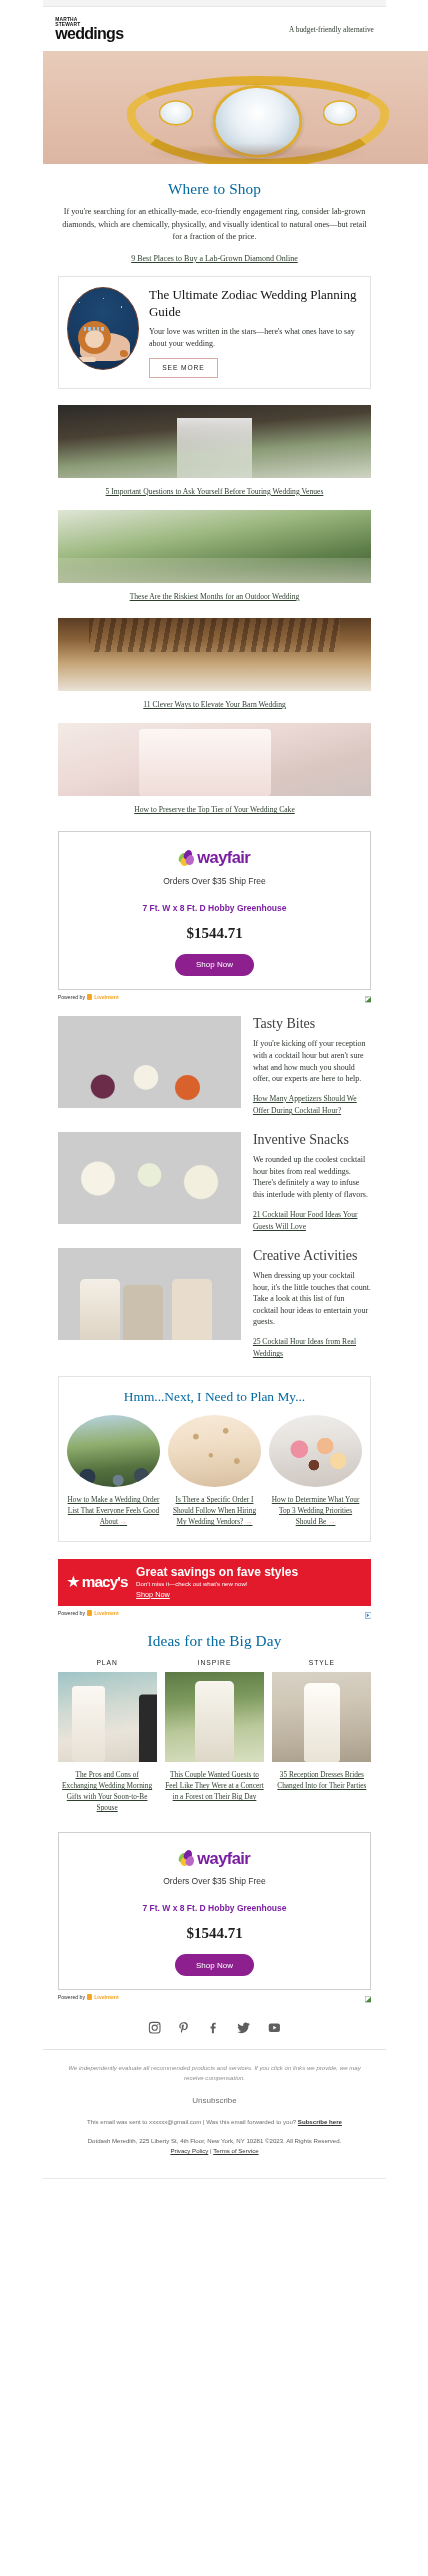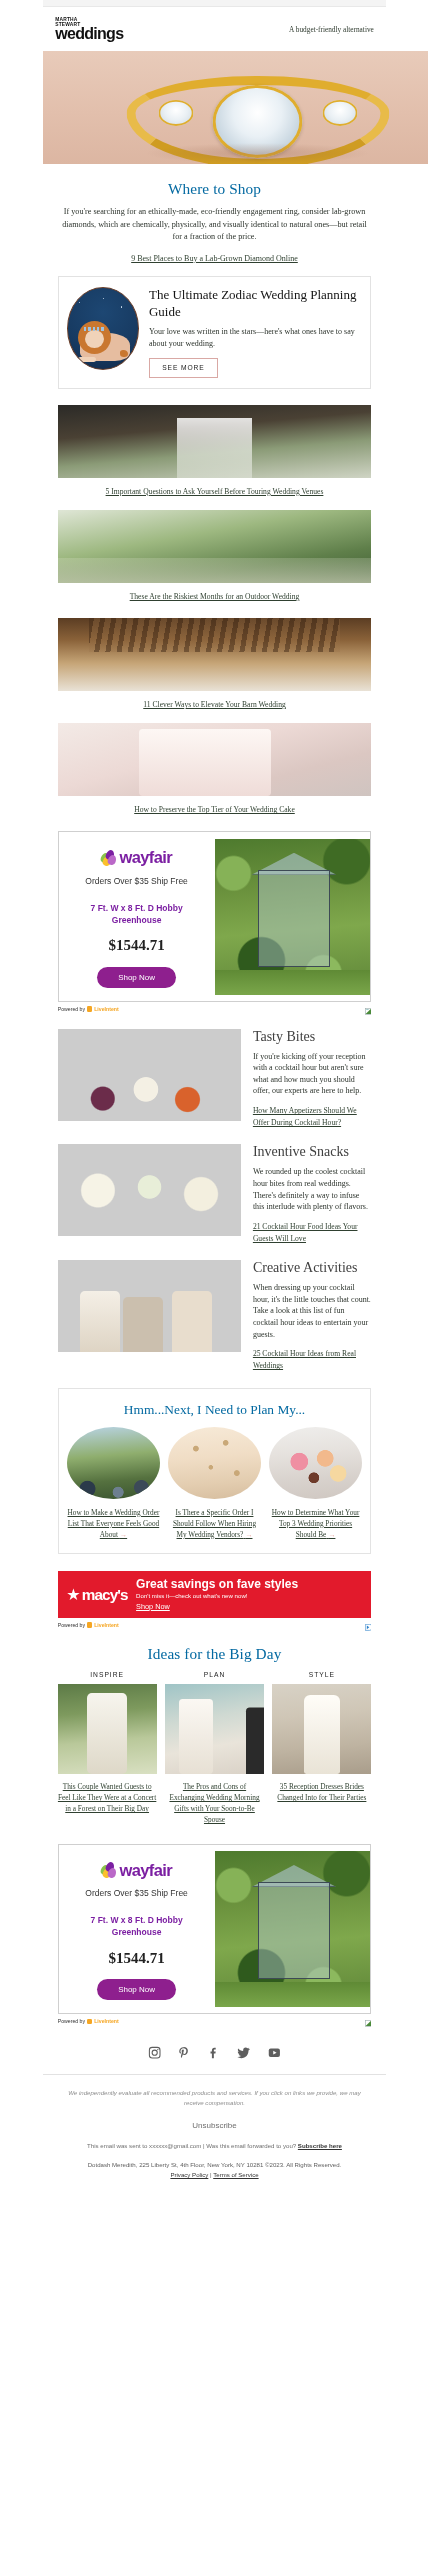--- a/index.html
+++ b/index.html
@@ -151,21 +151,21 @@
   
   .crow { display:flex; gap:12.2px; padding: 16px 14.7px 0 14.7px; align-items:flex-start; }
   .crow .cimg { flex:0 0 183px; width:183px; height:92px; position:relative; overflow:hidden; background:#ccc; }
   .crow .ctext { flex:1; min-width:0; }
   .crow h3 { font-family:"Liberation Serif",serif; font-weight:400; font-size:14px; color:#404040; margin-bottom:6.1px; }
   .crow p { font-size:8px; line-height:11.6px; color:#2c332c; margin-bottom:7.3px; }
   .crow a.inline-link { font-size:7.6px; line-height:11px; color:#2f4030; text-decoration:underline; }
 
   
   .ad-wrap { padding: 16px 14.7px 0 14.7px; }
-  .ad-box { border:0.6px solid #cfcfcf; display:flex; background:#fff; }
+  .ad-box { border:0.6px solid #cfcfcf; display:flex; background:#fff;flex-direction:column; }
   .ad-left { flex:0 0 50%; padding:16px 8.5px 13.4px 8.5px; text-align:center; display:flex; flex-direction:column; align-items:center; justify-content:center; }
   .wf-logo { display:flex; align-items:center; gap:3.7px; margin-bottom:8.5px; }
   .wf-mark { position:relative; width:14.7px; height:16px; }
   .wf-mark i { position:absolute; width:8px; height:10.4px; border-radius:50% 50% 50% 50%/ 60% 60% 40% 40%; transform:rotate(20deg); display:block; }
   .wf-mark .d1 { background:#7b1fa2; left:4.9px; top:0; }
   .wf-mark .d2 { background:#8bc34a; left:0; top:3.1px; }
   .wf-mark .d3 { background:#fbc02d; left:2.4px; top:6.1px; }
   .wf-mark .d4 { background:#ba68c8; left:6.7px; top:5.5px; }
   .wf-word { font-family:"Liberation Sans", sans-serif; font-weight:700; font-size:16.5px; color:#7b1fa2; letter-spacing:-0.6px; }
   .wf-ship { font-family:"Liberation Sans", sans-serif; font-size:8.5px; color:#333; margin-bottom:16px; }
@@ -419,28 +419,28 @@
           <path d="M0.5 0.5 h7 a3 3 0 0 1 0 10 h-7z" fill="#fff" stroke="#2a7fc9"></path>
           <path d="M3 2.5 L7 5.5 L3 8.5 Z" fill="#2a7fc9"></path>
         </svg>
     </span>
   </div>
 
   <div class="sec">
     <h2 class="h-serif section-title">Ideas for the Big Day</h2>
     <div class="grid3">
       <div class="g3cell">
+        <div class="cat">PLAN</div>
+        <div class="bigday-img b-plan"></div>
+        <a href="#" class="g3link">The Pros and Cons of Exchanging Wedding Morning Gifts with Your Soon-to-Be Spouse</a>
+      </div>
+      <div class="g3cell">
         <div class="cat">INSPIRE</div>
         <div class="bigday-img b-inspire"></div>
         <a href="#" class="g3link">This Couple Wanted Guests to Feel Like They Were at a Concert in a Forest on Their Big Day</a>
-      </div>
-      <div class="g3cell">
-        <div class="cat">PLAN</div>
-        <div class="bigday-img b-plan"></div>
-        <a href="#" class="g3link">The Pros and Cons of Exchanging Wedding Morning Gifts with Your Soon-to-Be Spouse</a>
       </div>
       <div class="g3cell">
         <div class="cat">STYLE</div>
         <div class="bigday-img b-style"></div>
         <a href="#" class="g3link">35 Reception Dresses Brides Changed Into for Their Parties</a>
       </div>
     </div>
   </div>
 
   <div class="ad-wrap" style="padding-top:18.3px">

